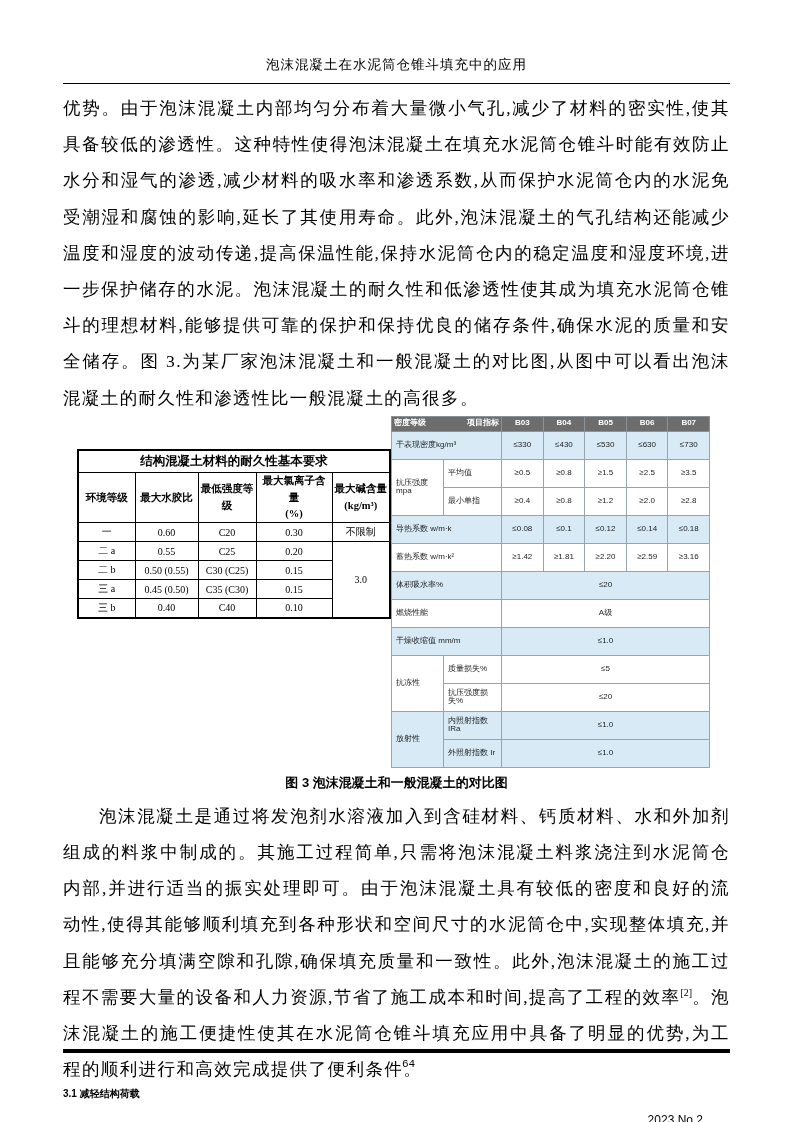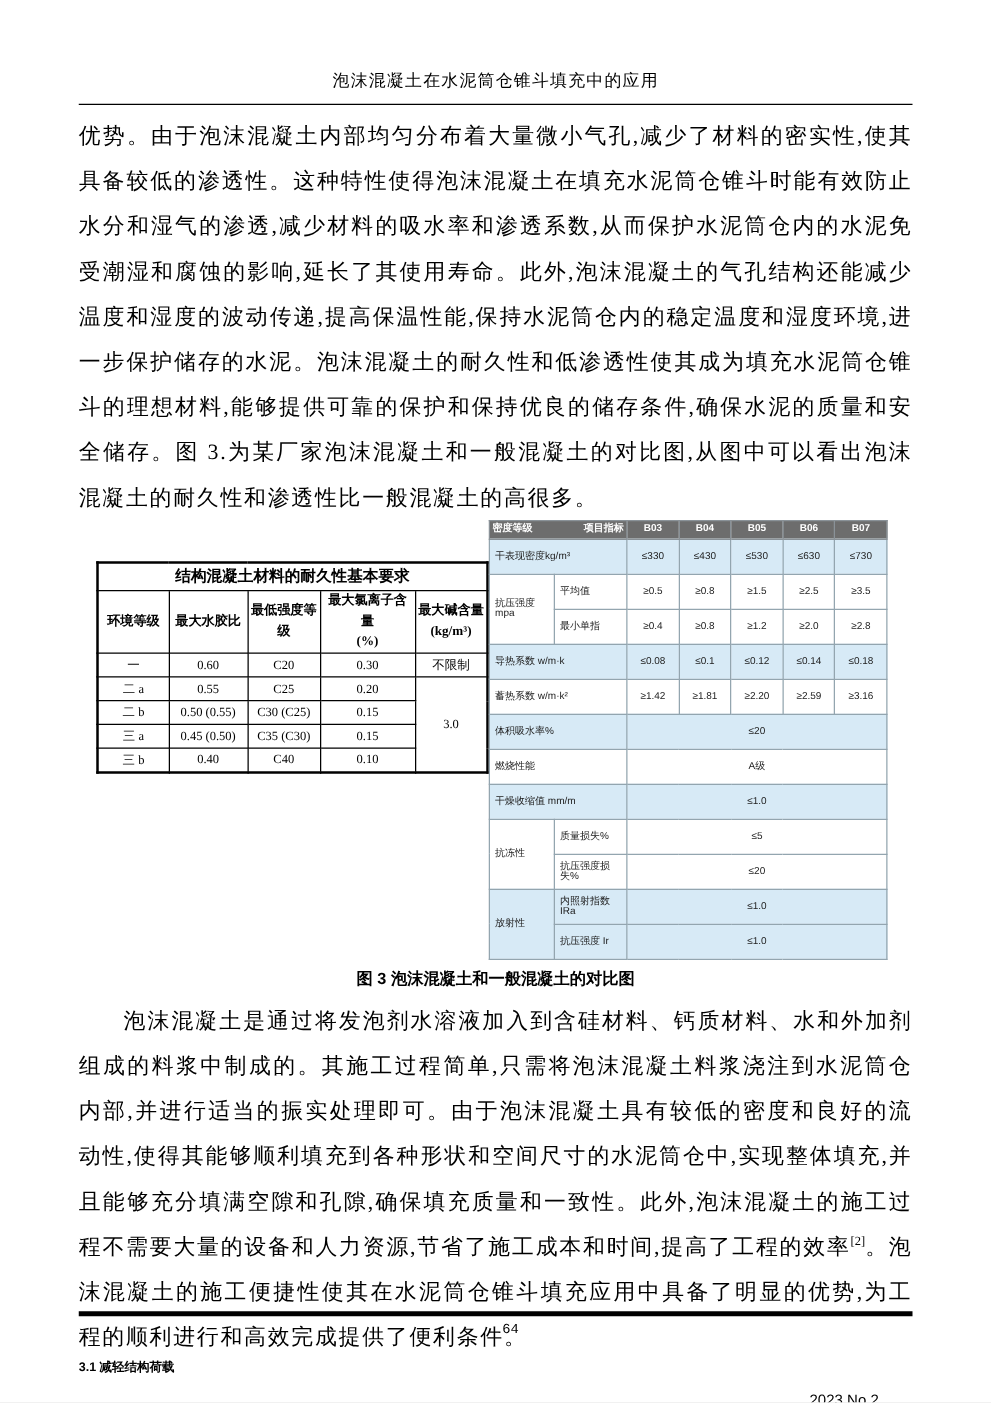--- a/index.html
+++ b/index.html
@@ -269,21 +269,21 @@
         <tr>
           <td class="lab">抗压强度损失%</td>
           <td colspan="5">≤20</td>
         </tr>
         <tr class="blue">
           <td rowspan="2" class="lab">放射性</td>
           <td class="lab">内照射指数 IRa</td>
           <td colspan="5">≤1.0</td>
         </tr>
         <tr class="blue">
-          <td class="lab">抗压强度 Ir</td>
+          <td class="lab">外照射指数 Ir</td>
           <td colspan="5">≤1.0</td>
         </tr>
       </tbody>
     </table>
   </div>
 
   <div class="caption">图 3 泡沫混凝土和一般混凝土的对比图</div>
 
 
   <p class="para indent"><span>泡沫混凝土是通过将发泡剂水溶液加入到含硅材料、钙质材料、水和外加剂组成的料浆中制成的。其施工过程简单,只需将泡沫混凝土料浆浇注到水泥筒仓内部,并进行适当的振实处理即可。由于泡沫混凝土具有较低的密度和良好的流动性,使得其能够顺利填充到各种形状和空间尺寸的水泥筒仓中,实现整体填充,并且能够充分填满空隙和孔隙,确保填充质量和一致性。此外,泡沫混凝土的施工过程不需要大量的设备和人力资源,节省了施工成本和时间,提高了工程的效率</span><sup class="ref">[2]</sup><span>。泡沫混凝土的施工便捷性使其在水泥筒仓锥斗填充应用中具备了明显的优势,为工程的顺利进行和高效完成提供了便利条件。</span></p>

